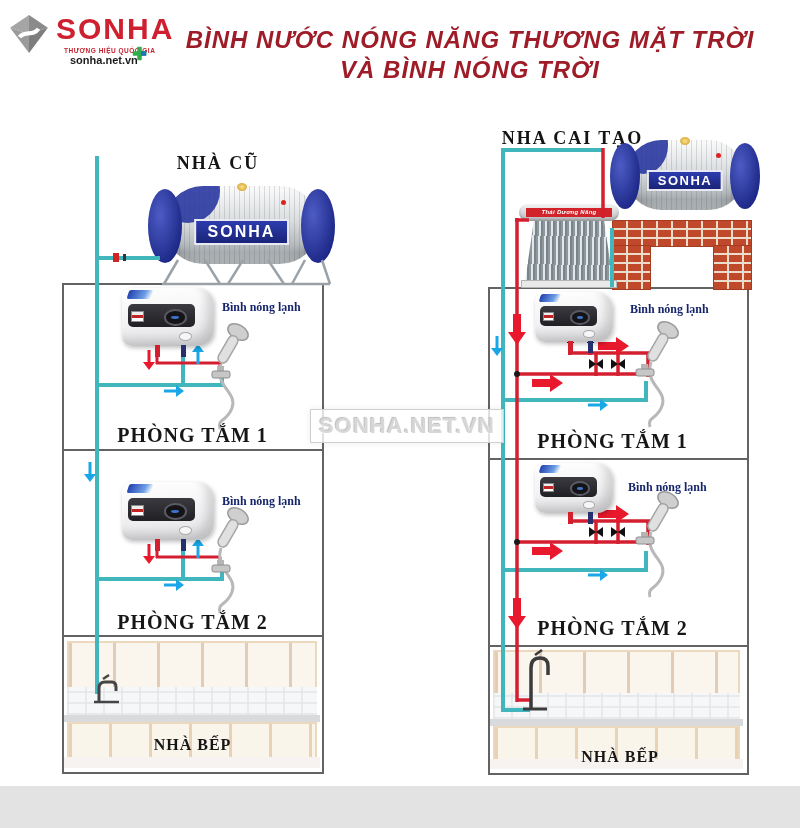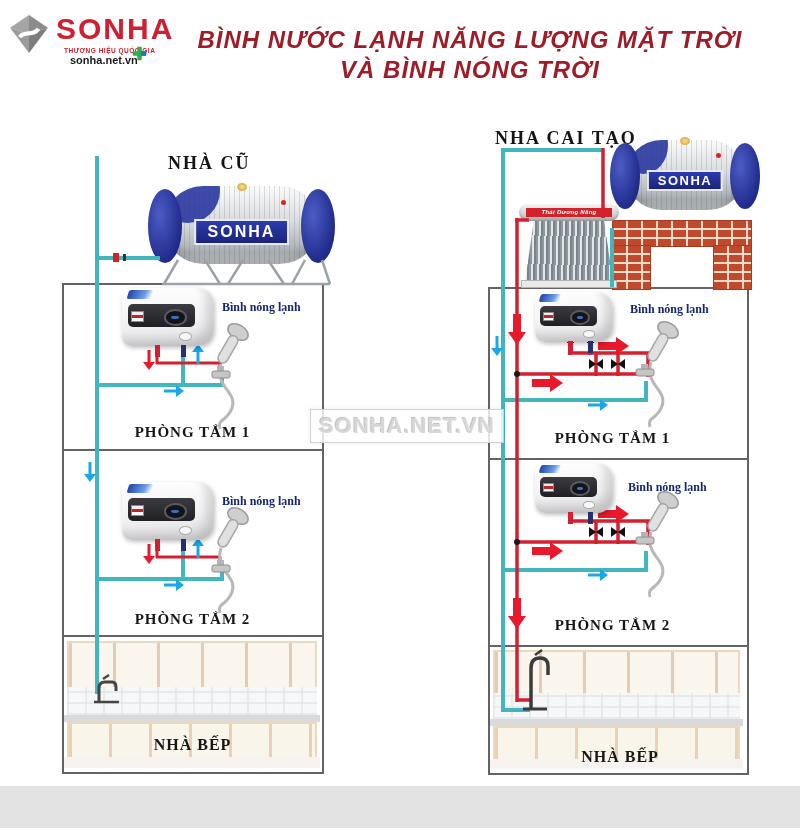--- a/index.html
+++ b/index.html
@@ -12,24 +12,24 @@
   .logo-tagline{position:absolute;left:56px;top:37px;font-size:6.5px;font-weight:bold;color:#c5222e;letter-spacing:.5px;}
   .logo-site{position:absolute;left:62px;top:44px;font-size:11px;font-weight:bold;color:#1c1c1c;}
   .logo-vv{position:absolute;left:124px;top:36px;width:15px;height:15px;}
   .header-title{position:absolute;left:150px;top:22px;width:640px;text-align:center;color:#9e1c28;
                 font-style:italic;line-height:1.05;}
   .ht-main{font-size:37px;font-weight:800;letter-spacing:1px;}
   .ht-sub{font-size:24px;font-weight:bold;letter-spacing:1px;margin-top:5px;}
   
   .house{position:absolute;border:2px solid #636363;background:#fff;}
   .floorline{position:absolute;left:-1px;right:-1px;height:2px;background:#636363;}
-  .house-title{position:absolute;font-family:"Liberation Serif","DejaVu Serif",serif;
+  .house-title{position:absolute;text-align:center;font-family:"Liberation Serif","DejaVu Serif",serif;
                font-weight:bold;font-size:18px;color:#141414;letter-spacing:2px;}
   .room-label{position:absolute;text-align:center;font-family:"Liberation Serif","DejaVu Serif",serif;
-              font-weight:bold;font-size:15px;color:#161616;letter-spacing:1px;z-index:20;}
+              font-weight:bold;font-size:20px;color:#161616;letter-spacing:1px;z-index:20;}
   .heater-label{position:absolute;font-family:"Liberation Serif","DejaVu Serif",serif;font-weight:bold;
                 font-size:12px;color:#17266b;white-space:nowrap;z-index:20;}
   
   .tank{position:absolute;z-index:6;}
   .tank-body{position:absolute;left:16px;right:16px;top:0;height:78%;border-radius:40px;overflow:hidden;
     background:repeating-linear-gradient(90deg,rgba(90,95,100,.20) 0 1px,rgba(255,255,255,0) 1px 5px),
                linear-gradient(180deg,#fcfcfc 0%,#dadddf 45%,#a9afb3 85%,#c8ccce 100%);
     box-shadow:inset 0 -6px 10px rgba(0,0,0,.15);}
   .tank-swoosh{position:absolute;left:-6%;top:-34%;width:42%;height:82%;background:#2a37a0;border-radius:50%;opacity:.9;}
   .tank-cap{position:absolute;top:3%;width:34px;height:74%;border-radius:50%;
@@ -109,25 +109,25 @@
     <div class="logo-tagline">THƯƠNG HIỆU QUỐC GIA</div>
     <div class="logo-site">sonha.net.vn</div>
     <svg class="logo-vv" viewBox="0 0 20 20">
       <rect x="7" y="1" width="6" height="18" rx="1" fill="#2fae4d"></rect>
       <rect x="1" y="7" width="18" height="6" rx="1" fill="#2fae4d"></rect>
       <rect x="12" y="7" width="7" height="6" fill="#1b74bc"></rect>
     </svg>
   </div>
 
   <div class="header-title">
-    <div class="ht-sub">BÌNH NƯỚC LẠNH NĂNG LƯỢNG MẶT TRỜI</div>
+    <div class="ht-sub">BÌNH NƯỚC NÓNG NĂNG THƯƠNG MẶT TRỜI</div>
     <div class="ht-sub">VÀ BÌNH NÓNG TRỜI</div>
   </div>
 
-  <div class="house-title" style="left:168px;top:153px;width:140px">NHÀ CŨ</div>
+  <div class="house-title" style="left:148px;top:153px;width:140px">NHÀ CŨ</div>
   <div class="house-title" style="left:495px;top:128px;width:155px">NHA CAI TẠO</div>
 
   <div class="house" style="left:62px;top:283px;width:258px;height:487px;z-index:1">
     <div class="floorline" style="top:164px"></div>
     <div class="floorline" style="top:350px"></div>
   </div>
   <div class="house" style="left:488px;top:287px;width:257px;height:484px;z-index:1">
     <div class="floorline" style="top:169px"></div>
     <div class="floorline" style="top:356px"></div>
   </div>

